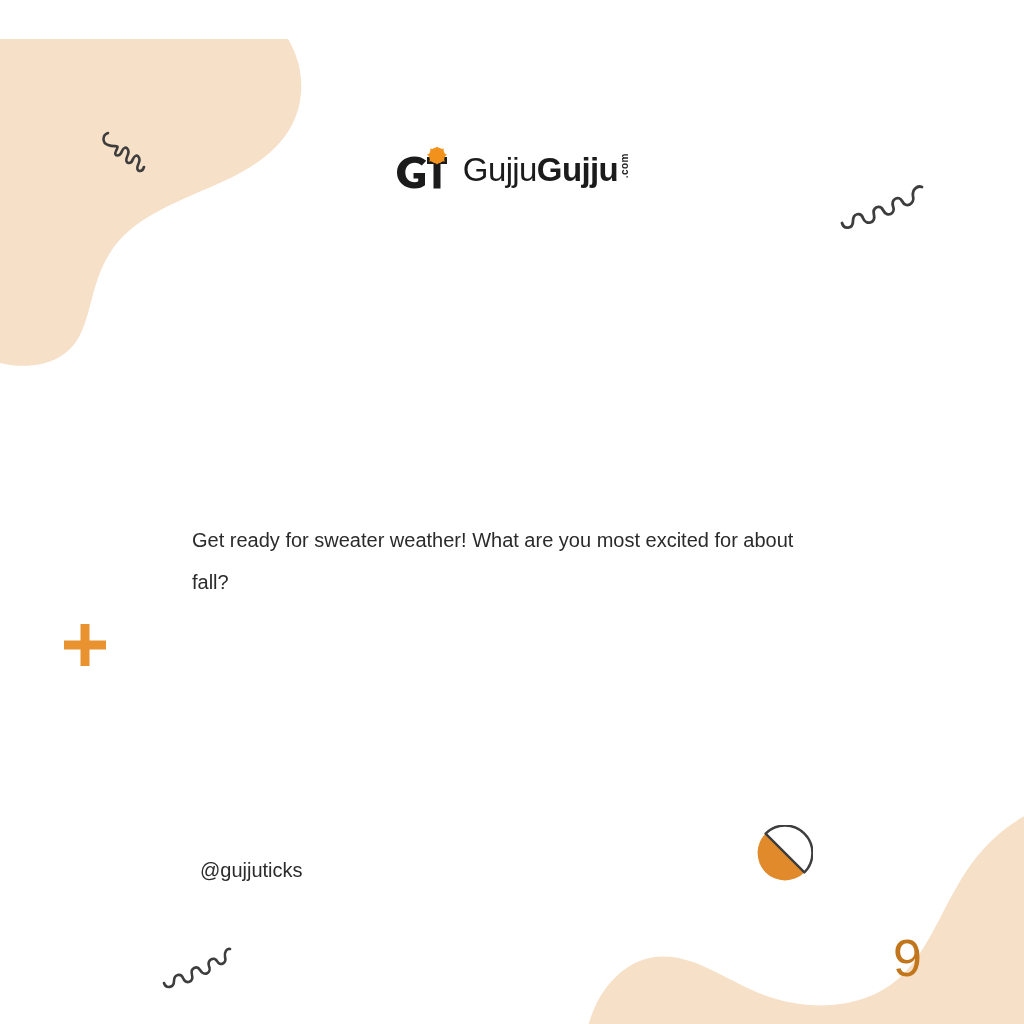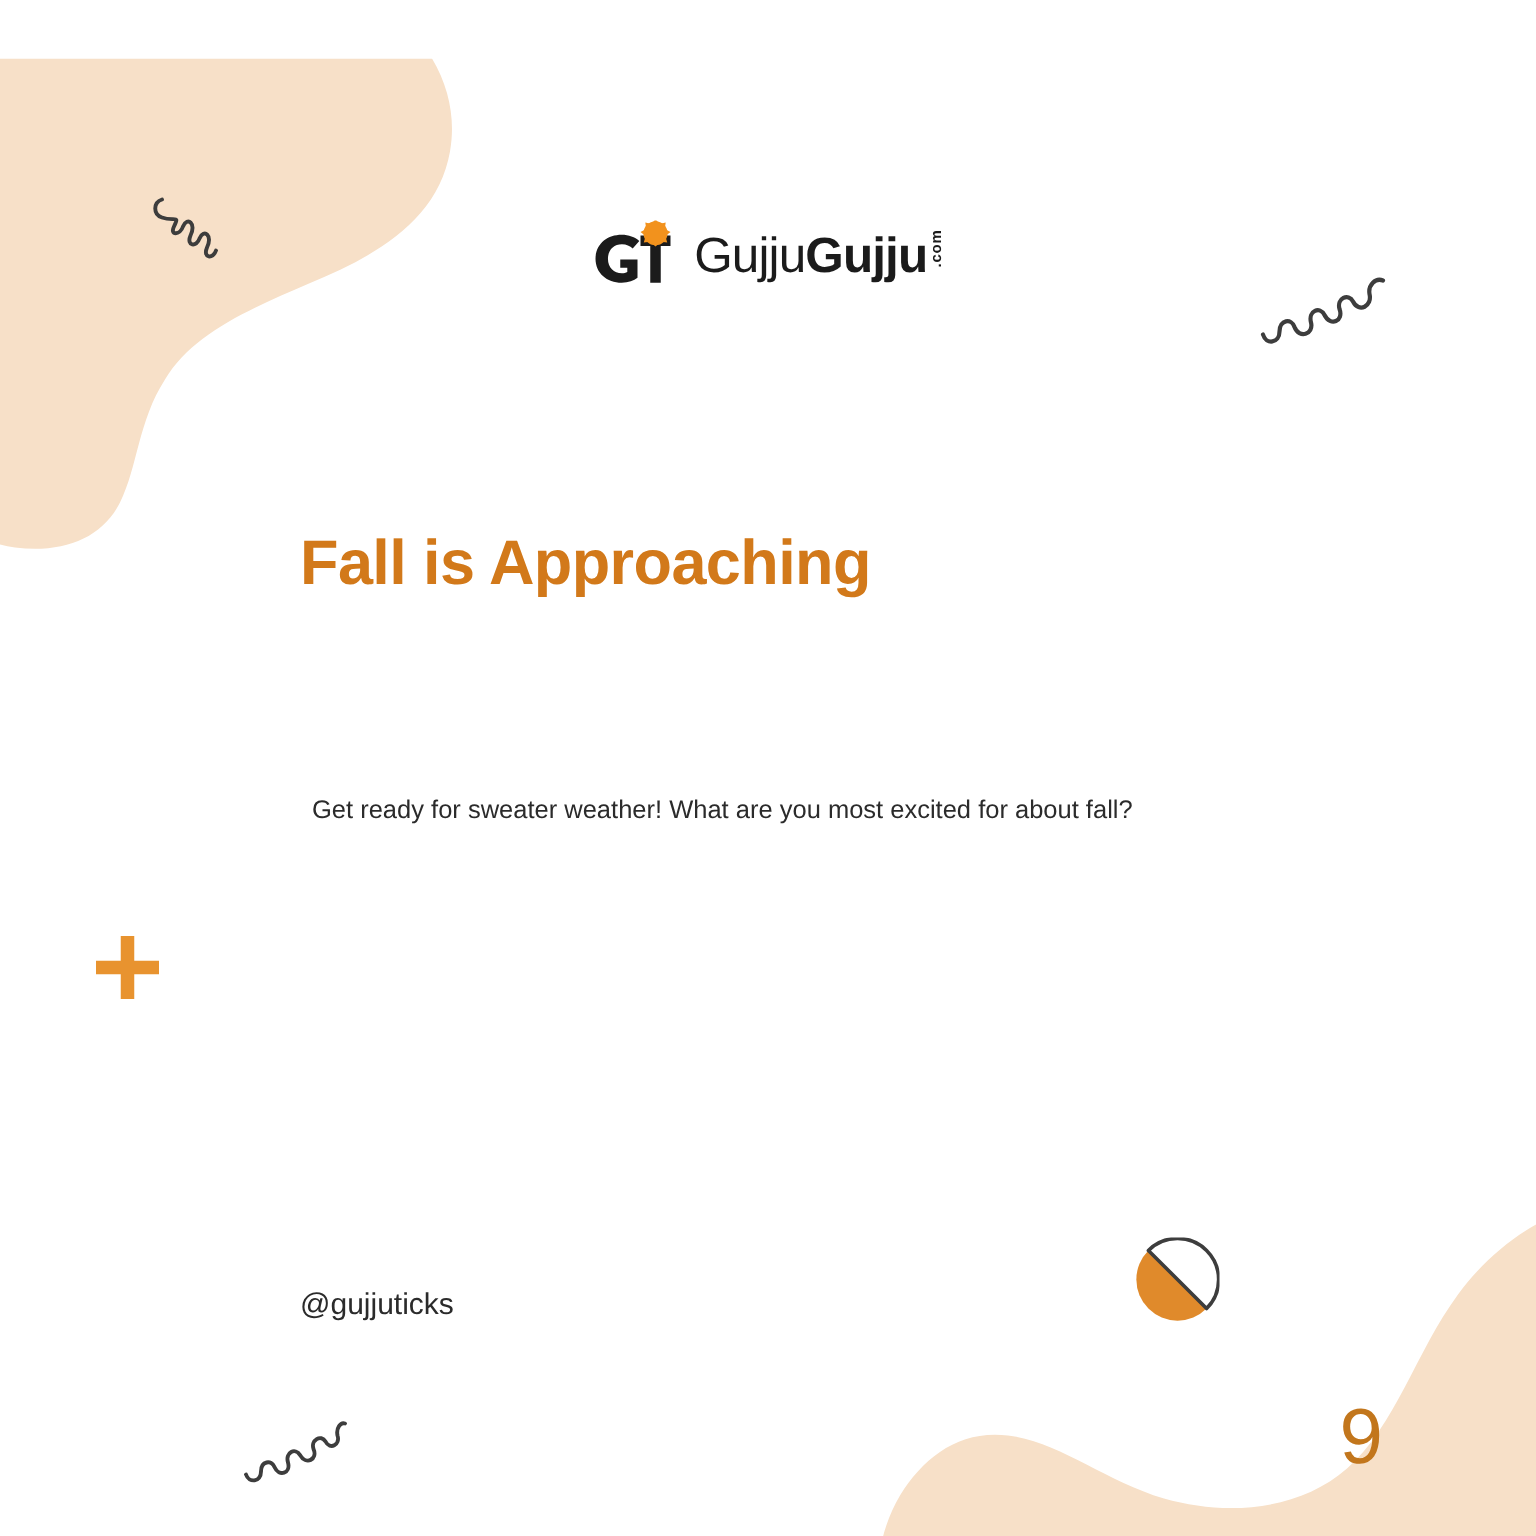--- a/index.html
+++ b/index.html
@@ -84,24 +84,24 @@
     left: 200px;
     top: 312px;
     font-size: 42px;
     font-weight: 700;
     letter-spacing: -0.4px;
     color: #d2791a;
     margin: 0;
   }
   .body-copy {
     position: absolute;
-    left: 208px;
+    left: 192px;
     top: 480px;
     width: 620px;
-    font-size: 17px;
+    font-size: 20px;
     font-weight: 400;
     line-height: 42px;
     color: #2b2b2b;
     margin: 0;
   }
   .handle {
     position: absolute;
     left: 200px;
     top: 820px;
     font-size: 20px;
@@ -157,21 +157,20 @@
         <path fill="#F2921D" d="M 43,-1 L 45.6,2.4 L 49.8,1.4 L 49.2,5.7 L 53,7.7 L 49.6,10.4 L 50.8,14.6 L 46.5,14.1 L 43,17.4 L 39.5,14.1 L 35.2,14.6 L 36.4,10.4 L 33,7.7 L 36.8,5.7 L 36.2,1.4 L 40.4,2.4 Z"></path>
       </svg>
     </div>
     <div class="logo-wordmark">
       <span class="logo-word-light">Gujju</span>
       <span class="logo-word-bold">Gujju</span>
       <span class="logo-tld">.com</span>
     </div>
   </div>
 
-  <h1 class="headline">Fall is Approaching</h1>
 
   <p class="body-copy">Get ready for sweater weather! What are you most excited for about fall?</p>
 
   <p class="handle">@gujjuticks</p>
 
   <div class="page-number">9</div>
 
   <svg class="deco plus-mark" viewBox="0 0 42 42" aria-hidden="true">
     <path fill="#E8932F" d="M 16.5,0 L 25.5,0 L 25.5,16.5 L 42,16.5 L 42,25.5 L 25.5,25.5 L 25.5,42 L 16.5,42 L 16.5,25.5 L 0,25.5 L 0,16.5 L 16.5,16.5 Z"></path>
   </svg>

